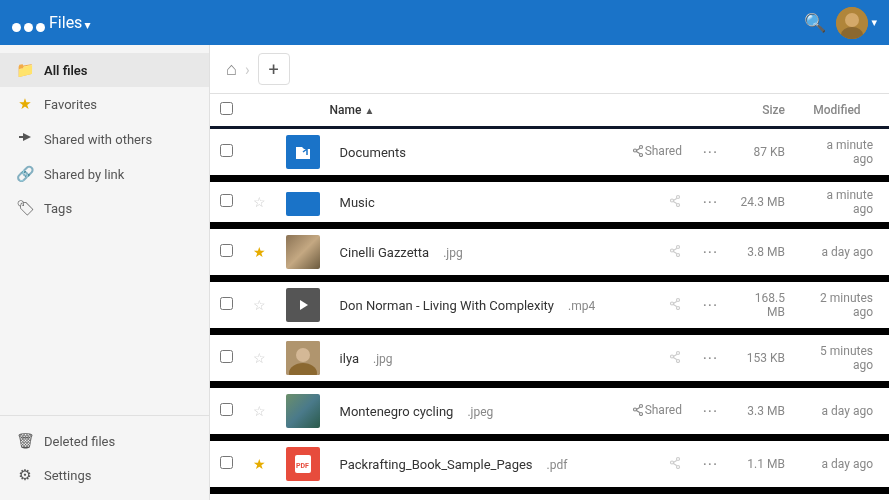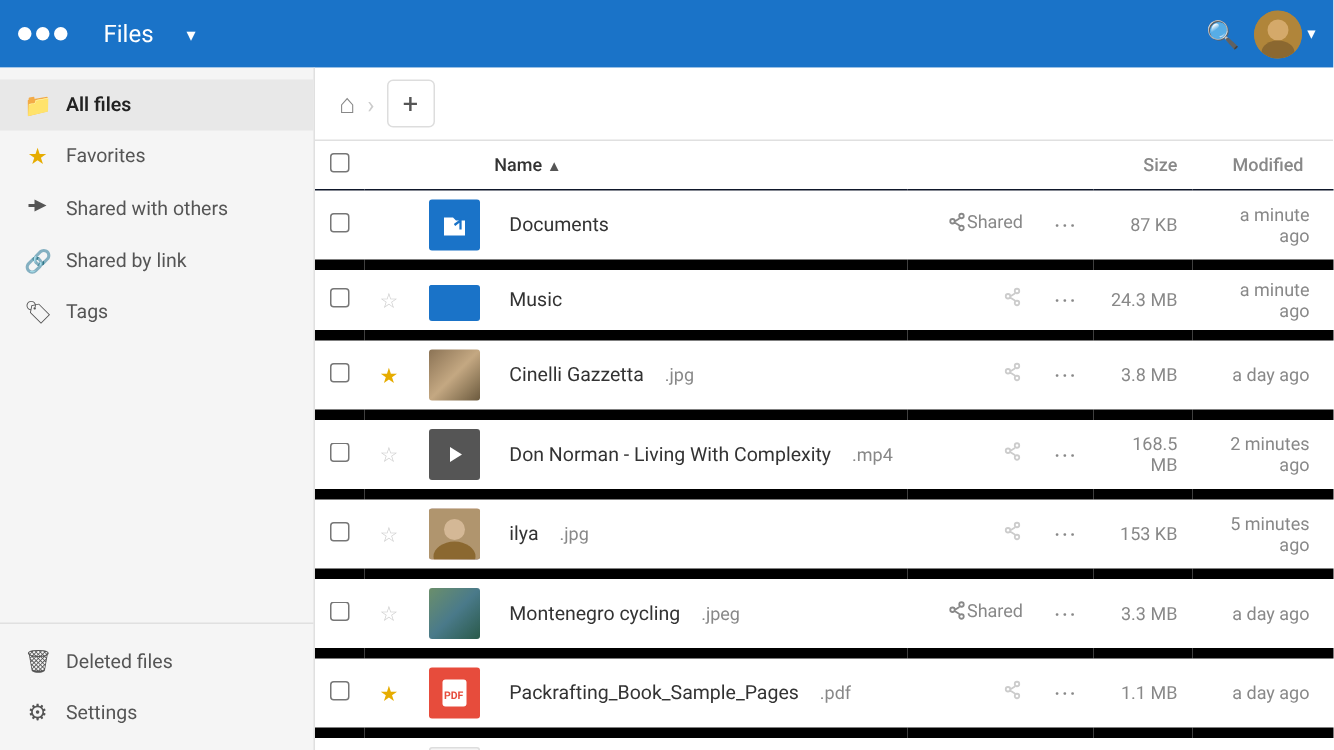--- a/index.html
+++ b/index.html
@@ -1,20 +1,20 @@
 <!DOCTYPE html>
 <html><head>
   <meta charset="utf-8">
   <style>
     * { box-sizing: border-box; margin: 0; padding: 0; }
     body { font-family: -apple-system, BlinkMacSystemFont, 'Segoe UI', Roboto, sans-serif; font-size: 13px; background: #fff; display: flex; flex-direction: column; height: 500px; width: 889px; overflow: hidden; }
 
     
     .topbar { background: #1a73c8; display: flex; align-items: center; height: 45px; padding: 0 12px; color: #fff; flex-shrink: 0; }
-    .topbar-logo { display: flex; align-items: center; gap: 20px; }
+    .topbar-logo { display: flex; align-items: flex-end; gap: 0; }
     .logo-circles { display: flex; gap: 3px; }
     .logo-circle { width: 9px; height: 9px; border-radius: 50%; background: #fff; }
     .app-name { color: #fff; font-size: 16px; font-weight: 400; margin-left: 4px; }
     .topbar-dropdown { color: #fff; font-size: 12px; margin-left: 2px; cursor: pointer; }
     .topbar-spacer { flex: 1; }
     .topbar-search { color: #fff; cursor: pointer; font-size: 18px; margin-right: 10px; }
     .topbar-avatar { width: 32px; height: 32px; border-radius: 50%; background: #b0853a; overflow: hidden; display: flex; align-items: center; justify-content: center; cursor: pointer; }
     .topbar-arrow { color: #fff; font-size: 11px; margin-left: 3px; cursor: pointer; }
 
     
@@ -33,25 +33,25 @@
 
     
     .toolbar { display: flex; align-items: center; gap: 8px; padding: 8px 16px; border-bottom: 1px solid #e0e0e0; background: #fff; flex-shrink: 0; }
     .toolbar-home { font-size: 18px; color: #888; cursor: pointer; }
     .toolbar-sep { color: #ccc; font-size: 16px; }
     .toolbar-add { width: 32px; height: 32px; border: 1px solid #ddd; border-radius: 4px; background: #fff; display: flex; align-items: center; justify-content: center; cursor: pointer; font-size: 18px; color: #555; }
 
     
     .file-list { flex: 1; overflow-y: auto; }
     .file-table { width: 100%; border-collapse: collapse; }
-    .file-table thead tr { border-bottom: 1px solid #0f172a; }
+    .file-table thead tr { border-bottom: 3px solid #0f172a; }
     .file-table th { text-align: left; padding: 8px 10px; color: #888; font-weight: 500; font-size: 12px; white-space: nowrap; }
     .file-table th.name-col { padding-left: 44px; }
     .file-table th.size-col { text-align: right; width: 100px; }
-    .file-table th.modified-col { text-align: right; width: 130px; padding-right: 20px; }
+    .file-table th.modified-col { text-align: center; width: 130px; padding-right: 20px; }
     .file-table tbody tr { border-bottom: 7px solid #000000; }
     .file-row td { padding: 6px 10px; vertical-align: middle; }
     .file-row .check-col { width: 30px; }
     .file-row .thumb-col { width: 36px; }
     .file-row .star-col { width: 24px; }
     .file-row .name-col { max-width: 350px; white-space: nowrap; overflow: hidden; text-overflow: ellipsis; }
     .file-row .share-col { width: 100px; text-align: right; }
     .file-row .more-col { width: 40px; text-align: center; }
     .file-row .size-col { width: 90px; text-align: right; color: #888; font-size: 12px; }
     .file-row .modified-col { width: 130px; text-align: right; color: #888; font-size: 12px; padding-right: 16px; }

